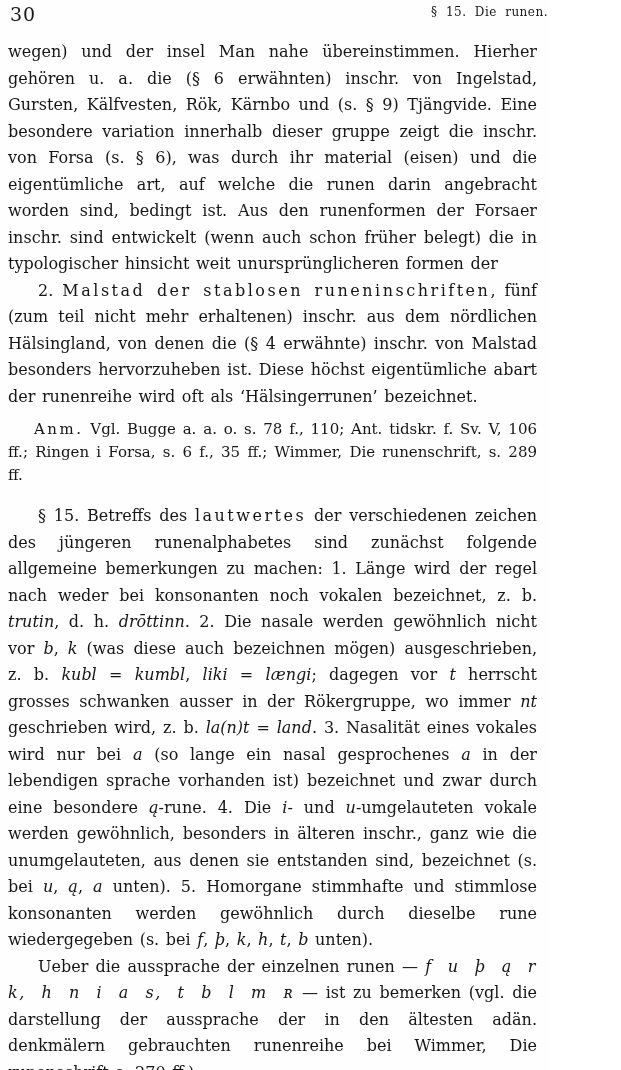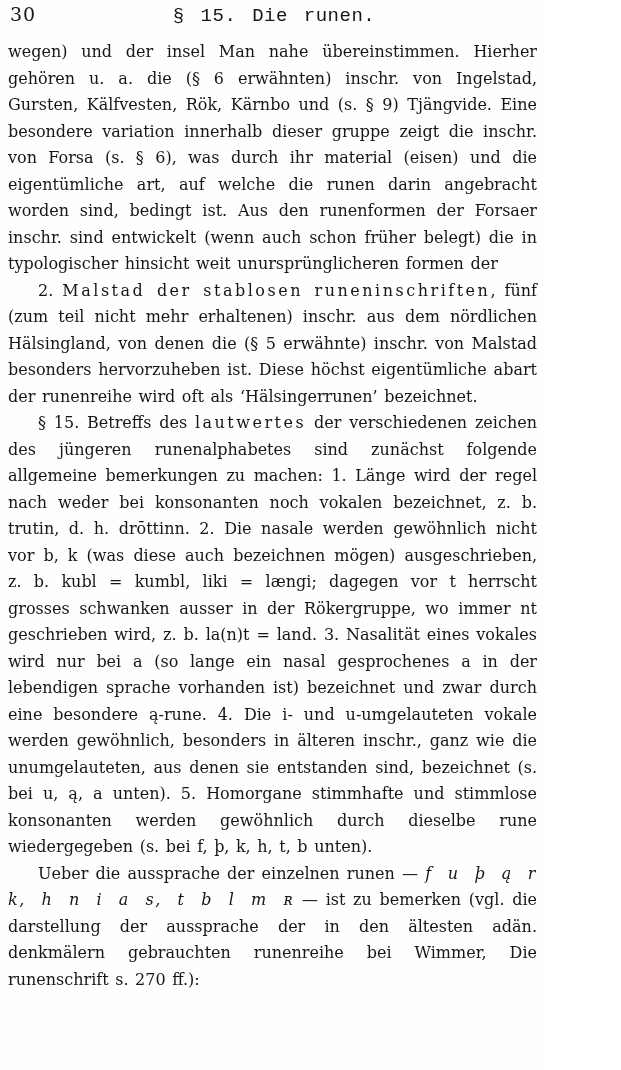--- a/index.html
+++ b/index.html
@@ -28,25 +28,24 @@
     left: 10px;
     top: 0;
     font-size: 19px;
     letter-spacing: 1px;
   }
   .running-title {
     position: absolute;
     left: 0;
     right: 0;
     top: 2px;
-    text-align: center;
-    font-size: 19px;
+    text-align: right;
+    font-size: 12px;
     word-spacing: 4px;
     letter-spacing: 0.5px;
-    font-family: Liberation Mono, monospace;
   }
   .text-column {
     position: absolute;
     left: 8px;
     right: 11px;
     top: 39px;
   }
   .text-column p {
     margin: 0;
     text-align: justify;
@@ -57,35 +56,36 @@
   p.body-indent { text-indent: 30px; }
   p.note-indent {
     font-size: 15px;
     line-height: 23px;
     text-indent: 26px;
     margin-top: 8px;
     margin-bottom: 16px;
     word-spacing: 1px;
   }
   
-  .i  { }
+  .i  { font-style: italic; }
   .sp { letter-spacing: 2.5px; }
   .runes {
     font-style: italic;
     word-spacing: 8px;
     letter-spacing: 1.5px;
   }
 </style>
 </head>
 <body>
 
 <div class="page">
   <div class="running-head">
     <span class="page-number">30</span>
     <span class="running-title">§ 15.  Die runen.</span>
   </div>
   <div class="text-column">
       <p class="body"><span>wegen) und der insel Man nahe übereinstimmen.  Hierher gehören u. a. die (§ 6 erwähnten) inschr. von Ingelstad, Gursten, Kälfvesten, Rök, Kärnbo und (s. § 9) Tjängvide.  Eine besondere variation innerhalb dieser gruppe zeigt die inschr. von Forsa (s. § 6), was durch ihr material (eisen) und die eigentümliche art, auf welche die runen darin angebracht worden sind, bedingt ist.  Aus den runenformen der Forsaer inschr. sind entwickelt (wenn auch schon früher belegt) die in typologischer hinsicht weit unursprünglicheren formen der</span></p>
-      <p class="body-indent"><span>2. </span><span class="sp">Malstad der stablosen runeninschriften</span><span>, fünf (zum teil nicht mehr erhaltenen) inschr. aus dem nördlichen Hälsingland, von denen die (§ 5 erwähnte) inschr. von Malstad besonders hervorzuheben ist.  Diese höchst eigentümliche abart der runenreihe wird oft als ‘Hälsingerrunen’ bezeichnet.</span></p>
+      <p class="body-indent"><span>2. </span><span class="sp">Malstad der stablosen runeninschriften</span><span>, fünf (zum teil nicht mehr erhaltenen) inschr. aus dem nördlichen Hälsingland, von denen die (§ 4 erwähnte) inschr. von Malstad besonders hervorzuheben ist.  Diese höchst eigentümliche abart der runenreihe wird oft als ‘Hälsingerrunen’ bezeichnet.</span></p>
+      <p class="note-indent"><span class="sp">Anm.</span><span>  Vgl. Bugge a. a. o. s. 78 f., 110;  Ant. tidskr. f. Sv. V, 106 ff.; Ringen i Forsa, s. 6 f., 35 ff.; Wimmer, Die runenschrift, s. 289 ff.</span></p>
       <p class="body-indent"><span>§ 15.  Betreffs des </span><span class="sp">lautwertes</span><span> der verschiedenen zeichen des jüngeren runenalphabetes sind zunächst folgende allgemeine bemerkungen zu machen:  1. Länge wird der regel nach weder bei konsonanten noch vokalen bezeichnet, z. b. </span><span class="i">trutin</span><span>, d. h. </span><span class="i">drōttinn</span><span>.  2. Die nasale werden gewöhnlich nicht vor </span><span class="i">b</span><span>, </span><span class="i">k</span><span> (was diese auch bezeichnen mögen) ausgeschrieben, z. b. </span><span class="i">kubl</span><span> = </span><span class="i">kumbl</span><span>, </span><span class="i">liki</span><span> = </span><span class="i">længi</span><span>; dagegen vor </span><span class="i">t</span><span> herrscht grosses schwanken ausser in der Rökergruppe, wo immer </span><span class="i">nt</span><span> geschrieben wird, z. b. </span><span class="i">la(n)t</span><span> = </span><span class="i">land</span><span>.  3. Nasalität eines vokales wird nur bei </span><span class="i">a</span><span> (so lange ein nasal gesprochenes </span><span class="i">a</span><span> in der lebendigen sprache vorhanden ist) bezeichnet und zwar durch eine besondere </span><span class="i">ą</span><span>-rune.  4. Die </span><span class="i">i</span><span>- und </span><span class="i">u</span><span>-umgelauteten vokale werden gewöhnlich, besonders in älteren inschr., ganz wie die unumgelauteten, aus denen sie entstanden sind, bezeichnet (s. bei </span><span class="i">u</span><span>, </span><span class="i">ą</span><span>, </span><span class="i">a</span><span> unten).  5. Homorgane stimmhafte und stimmlose konsonanten werden gewöhnlich durch dieselbe rune wiedergegeben (s. bei </span><span class="i">f</span><span>, </span><span class="i">þ</span><span>, </span><span class="i">k</span><span>, </span><span class="i">h</span><span>, </span><span class="i">t</span><span>, </span><span class="i">b</span><span> unten).</span></p>
       <p class="body-indent"><span>Ueber die aussprache der einzelnen runen — </span><span class="runes">f u þ ą r k, h n i a s, t b l m ʀ</span><span> — ist zu bemerken (vgl. die darstellung der aussprache der in den ältesten adän. denkmälern gebrauchten runenreihe bei Wimmer, Die runenschrift s. 270 ff.):</span></p>
     </div>
 </div>
 
 </body></html>

